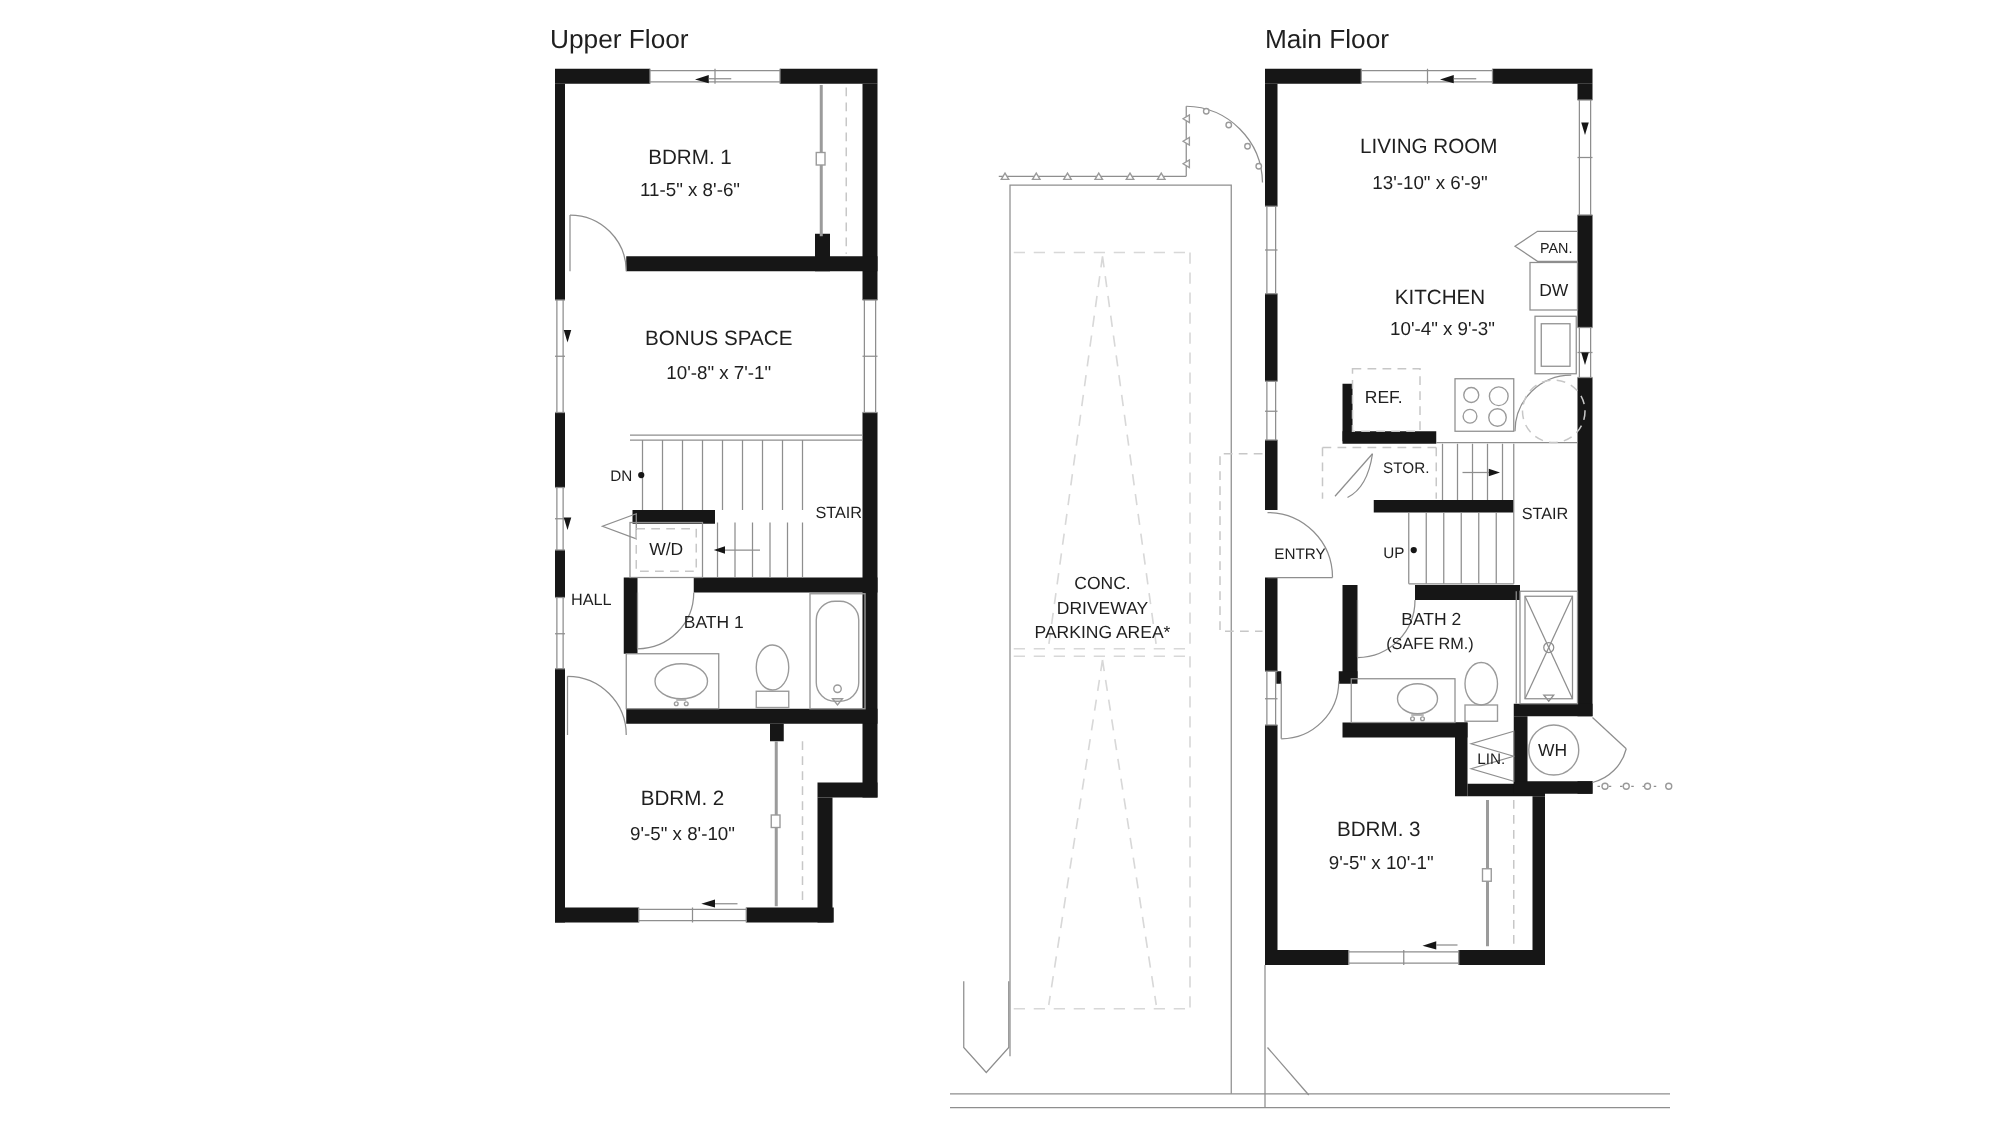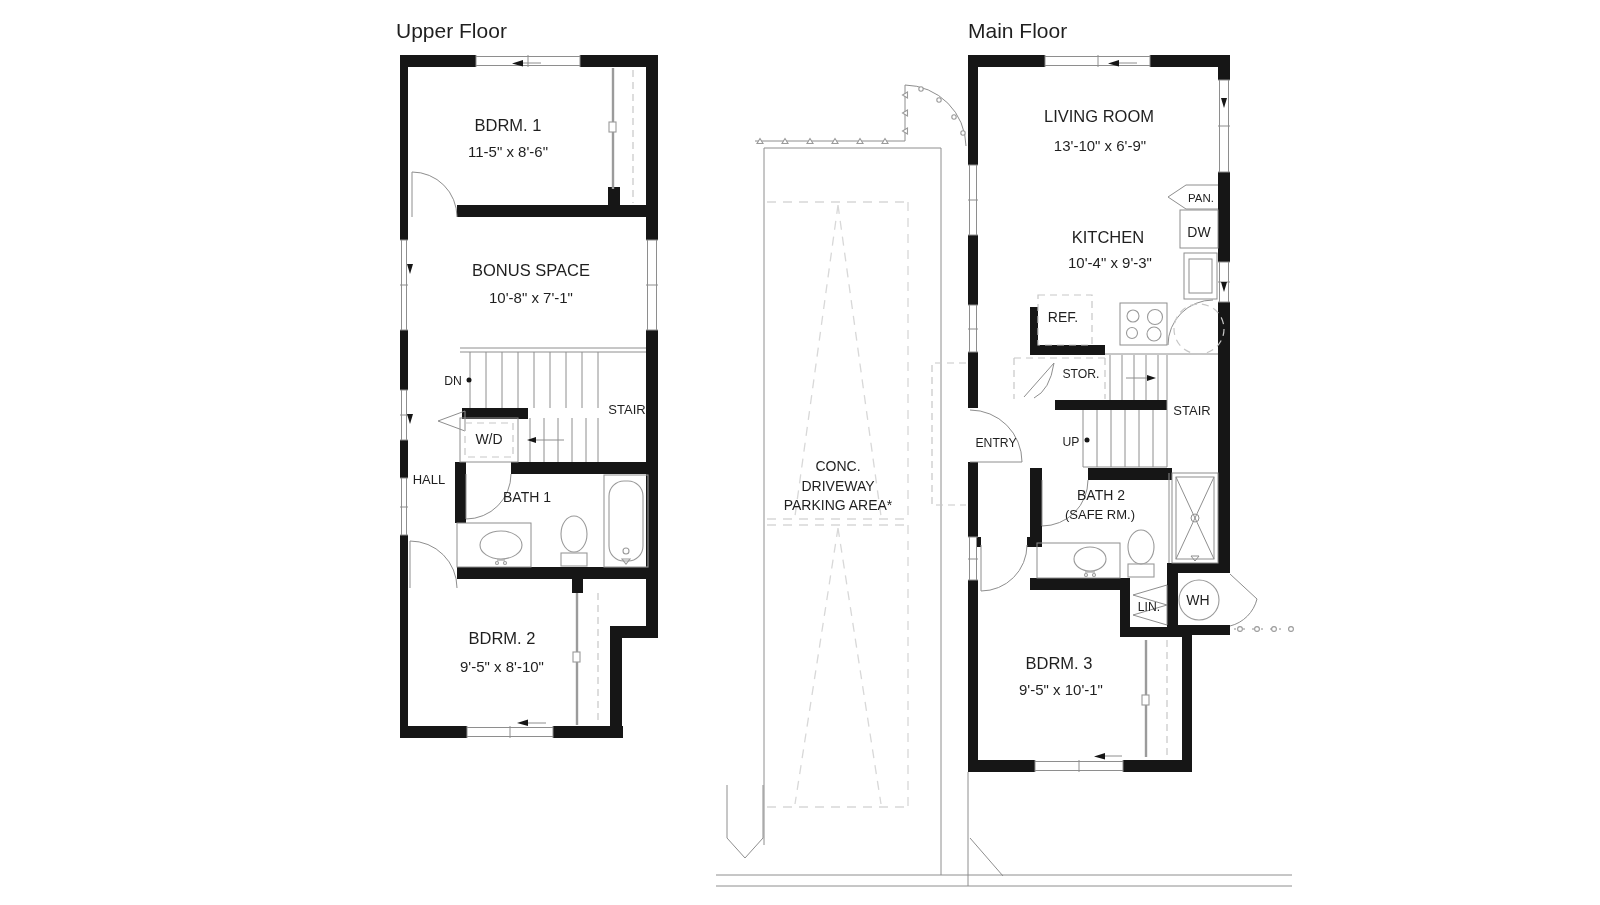--- a/index.html
+++ b/index.html
@@ -1,20 +1,20 @@
 <!DOCTYPE html>
 <html style="--wall: #161616; --thin: #8e8e8e; --fix: #9a9a9a; --dash: #c7c7c7; --dash2: #d8d8d8; --text: #1f1f1f;"><head>
 <meta charset="utf-8">
 <style>
   :root{
     --wall:#161616; --thin:#8e8e8e; --fix:#9a9a9a; --dash:#c7c7c7;
     --dash2:#d8d8d8; --text:#1f1f1f; --bg:#ffffff;
   }
   html,body{margin:0;padding:0;background:var(--bg);}
-  .canvas{width:1324px;height:905px;background:var(--bg);position:relative;overflow:hidden;}
+  .canvas{width:1324px;height:905px;background:var(--bg);position:relative;overflow:hidden;margin-left:44px;}
   svg{display:block;}
   .wall{fill:var(--wall);stroke:none;}
   .tl{stroke:var(--thin);stroke-width:1;fill:none;}
   .fx{stroke:var(--fix);stroke-width:1.1;fill:#fff;}
   .fxn{stroke:var(--fix);stroke-width:1.1;fill:none;}
   .dl{stroke:var(--dash);stroke-width:1.2;stroke-dasharray:7 5;fill:none;}
   .dl2{stroke:var(--dash2);stroke-width:1.3;stroke-dasharray:9 7;fill:none;}
   .dot{stroke:var(--thin);stroke-width:1;stroke-dasharray:2 7;fill:none;}
   .slider{stroke:#9b9b9b;stroke-width:2.4;fill:none;}
   .ah{fill:var(--wall);stroke:none;}

